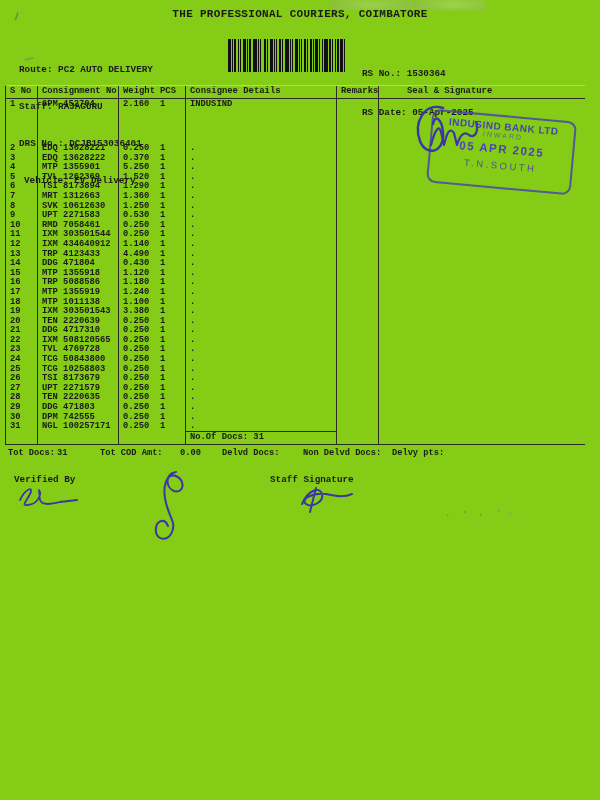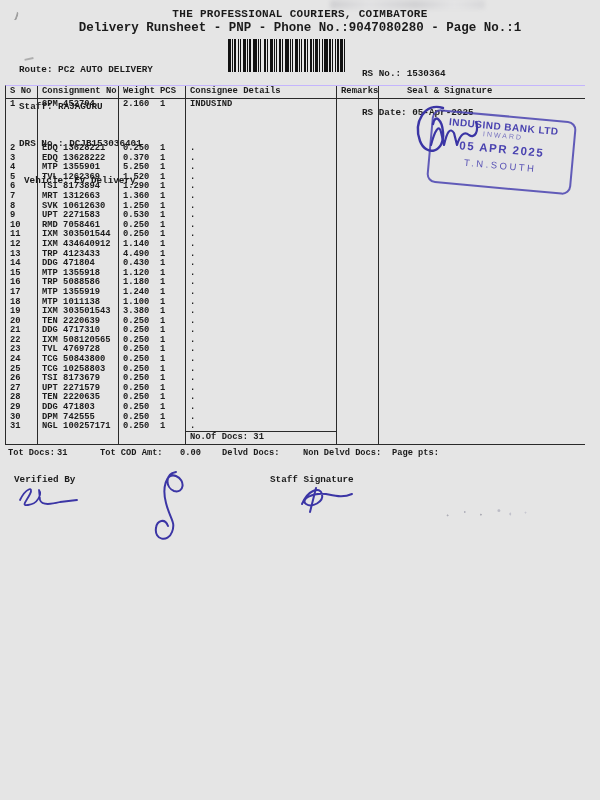--- a/index.html
+++ b/index.html
@@ -1,16 +1,16 @@
 <!DOCTYPE html>
 <html><head>
 <meta charset="utf-8">
 <style>
   html,body{margin:0;padding:0;background:#fff;}
-  .page{position:relative;width:600px;height:800px;background:#e5e5e5;overflow:hidden;
+  .page{position:relative;width:600px;height:800px;background:#84cc16;overflow:hidden;
         font-family:"Liberation Mono",monospace;color:#1b1b1b;}
 
   
   .ghost-top{position:absolute;left:330px;top:0;width:155px;height:9px;opacity:.28;filter:blur(2px);
     background:linear-gradient(90deg,#9a9aa2,#d8d8dd 25%,#a0a0a8 55%,#e0e0e4 80%,#b5b5bc);border-radius:3px;}
   .mark-a{position:absolute;left:11px;top:11px;width:5px;height:9px;border-right:2px solid #666;
     border-radius:40%;transform:rotate(18deg);opacity:.55;}
   .mark-b{position:absolute;left:24px;top:53px;width:9px;height:5px;border-bottom:2px solid #777;
     transform:rotate(-12deg);opacity:.5;}
   .smudge{position:absolute;left:440px;top:503px;width:95px;height:20px;opacity:.38;filter:blur(.4px);
@@ -79,21 +79,20 @@
 </head>
 <body>
 
 <div class="page">
 
   <div class="ghost-top"></div>
   <div class="mark-a"></div>
   <div class="mark-b"></div>
 
   <div class="title">THE PROFESSIONAL COURIERS, COIMBATORE</div>
-  <div class="subtitle">Delivery Runsheet - PNP - Phone No.:9047080280 - Page No.:1</div>
 
   <div class="meta-left">
     <div>Route: PC2 AUTO DELIVERY</div>
     <div>Staff: RAJAGURU</div>
     <div>DRS No.: DCJB153036401</div>
     <div class="indent">Vehicle: EV Delivery</div>
   </div>
 
   <svg id="barcode" class="barcode" viewBox="0 0 124 33" preserveAspectRatio="none">
       <rect x="0" y="0" width="3" height="33" fill="#111"></rect>
@@ -455,21 +454,21 @@
     <path d="M26,45 C30,30 34,24 36,32 L39,45 C42,32 45,27 49,33 L52,45 C55,35 59,31 64,35 C70,39 74,31 71,22" stroke-width="2.2"></path>
   </svg>
 
   <div class="tot-line">
     <span class="fspan fx-a">Tot Docs:</span>
     <span class="fspan fx-b">31</span>
     <span class="fspan fx-c">Tot COD Amt:</span>
     <span class="fspan fx-d">0.00</span>
     <span class="fspan fx-e">Delvd Docs:</span>
     <span class="fspan fx-f">Non Delvd Docs:</span>
-    <span class="fspan fx-g">Page pts:</span>
+    <span class="fspan fx-g">Delvy pts:</span>
   </div>
 
   <div class="sig-label lbl-verified">Verified By</div>
   <div class="sig-label lbl-staff">Staff Signature</div>
 
   <svg class="sig sig-verified" viewBox="0 0 75 30">
     <path d="M8,18 C14,6 22,4 18,12 C14,20 9,24 16,23 C26,22 30,12 27,8 L28,18 C30,24 40,22 48,20 L65,18" stroke-width="1.8"></path>
   </svg>
   <svg class="sig sig-center" viewBox="0 0 60 85">
     <path d="M36,10 C24,12 26,26 34,29 C44,32 46,18 36,14 C26,10 22,26 26,41 C30,57 36,60 32,70 C28,81 14,78 16,66 C17,58 25,56 28,64" stroke-width="2"></path>

